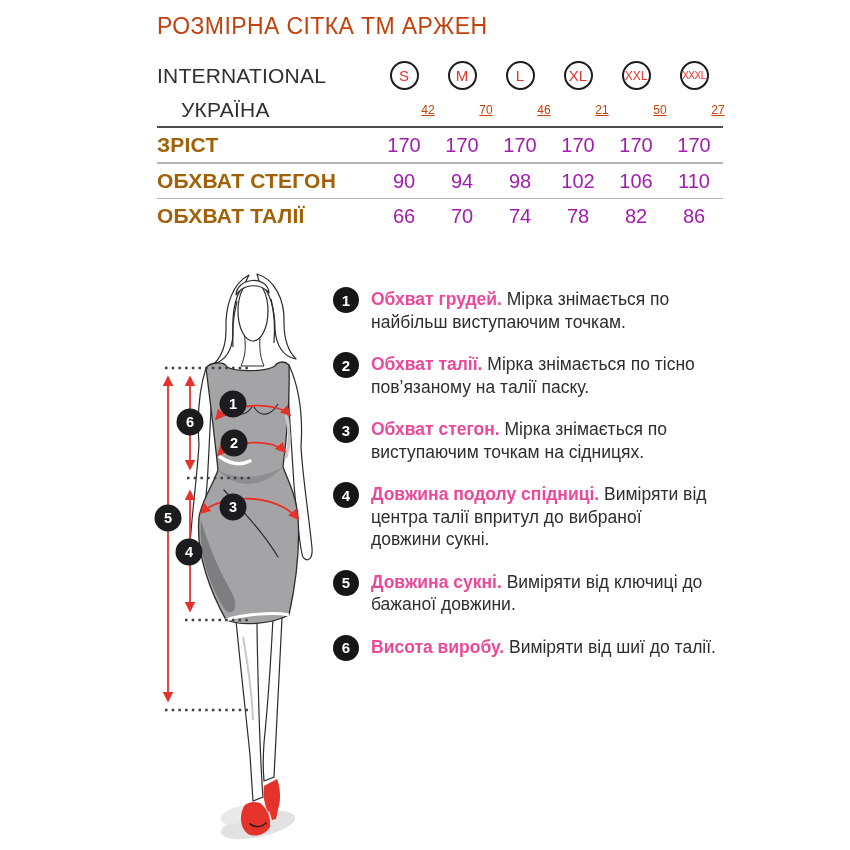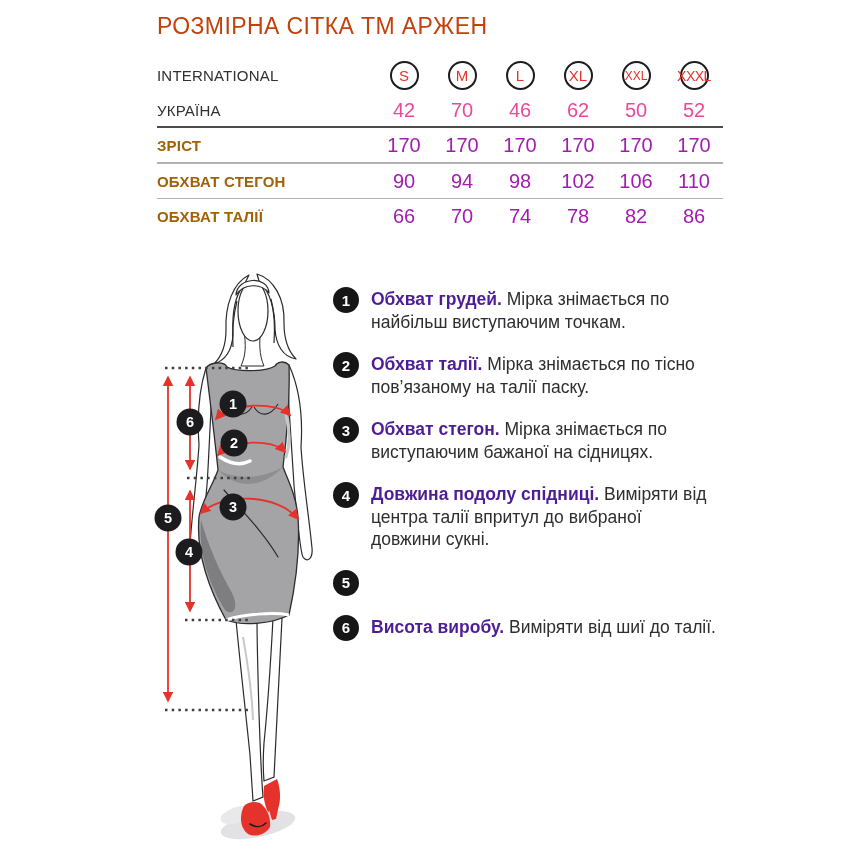--- a/index.html
+++ b/index.html
@@ -9,49 +9,49 @@
     -webkit-font-smoothing:antialiased;
   }
   .page-title{
     position:absolute;left:157px;top:13px;
     font-size:23px;font-weight:500;color:#c2410c;letter-spacing:.4px;
   }
   
   .size-table{position:absolute;left:157px;top:57px;width:566px;}
   .trow{display:grid;grid-template-columns:218px repeat(6,58px);align-items:center;}
   .row-intl{height:37px;}
-  .row-ua{height:32px;}
+  .row-ua{height:32px;margin-left:24px;}
   .row-data{height:34px;}
-  .tlabel{font-size:15px;color:#303030;letter-spacing:.2px;}
+  .tlabel{font-size:21px;color:#303030;letter-spacing:.2px;}
   .tlabel.strong{font-weight:700;color:#a16207;}
   .tcell{text-align:center;}
   .circ{
     width:29px;height:29px;border:2px solid #1d1d1d;border-radius:50%;
     margin:0 auto;display:flex;align-items:center;justify-content:center;
     color:#e5332c;font-size:15px;font-weight:500;box-sizing:border-box;
   }
   .row-intl .tcell:nth-child(6) .circ{font-size:12px;}
-  .row-intl .tcell:nth-child(7) .circ{font-size:14px;letter-spacing:-.5px;}
-  .ua-val{font-size:20px;color:#ec4899;}
+  .row-intl .tcell:nth-child(7) .circ{font-size:10px;letter-spacing:-.5px;}
+  .ua-val{font-size:12px;color:#c2410c;text-decoration:underline;}
   .gray-val{font-size:20px;color:#a21caf;}
   .div-dark{border-top:2px solid #4c4c4c;height:0;}
   .div-light{border-top:1px solid #b3b3b3;height:0;}
   
   .legend{
     position:absolute;left:333px;top:288px;width:390px;
     display:flex;flex-direction:column;gap:20px;
   }
   .legend-item{display:flex;gap:12px;align-items:flex-start;}
   .legend-badge{
     flex:0 0 26px;width:26px;height:26px;border-radius:50%;background:#161616;
     color:#fff;font-size:15px;font-weight:600;
     display:flex;align-items:center;justify-content:center;margin-top:-1px;
   }
   .legend-text{font-size:17.5px;line-height:22.5px;color:#2e2e2e;max-width:345px;}
-  .legend-text b{color:#4c1d95;font-weight:700;margin-top:16px;}
+  .legend-text b{color:#ec4899;font-weight:700;margin-top:16px;}
   
   .figure-wrap{position:absolute;left:140px;top:265px;width:210px;height:585px;}
 </style>
 </head>
 <body>
 
 <div class="page-title">РОЗМІРНА СІТКА ТМ АРЖЕН</div>
 
 <div class="size-table">
 
@@ -75,23 +75,23 @@
     <div class="tcell">
         <div class="circ">XXXL</div>
       </div>
   </div>
 
   <div class="trow row-ua">
     <div class="tlabel">УКРАЇНА</div>
     <div class="tcell ua-val">42</div>
     <div class="tcell ua-val">70</div>
     <div class="tcell ua-val">46</div>
-    <div class="tcell ua-val">62</div>
+    <div class="tcell ua-val">21</div>
     <div class="tcell ua-val">50</div>
-    <div class="tcell ua-val">52</div>
+    <div class="tcell ua-val">27</div>
   </div>
 
   <div class="div-dark"></div>
 
   <div class="trow row-data">
     <div class="tlabel strong">ЗРІСТ</div>
     <div class="tcell gray-val">170</div>
     <div class="tcell gray-val">170</div>
     <div class="tcell gray-val">170</div>
     <div class="tcell gray-val">170</div>
@@ -237,33 +237,36 @@
   <div class="legend-item">
     <div class="legend-badge">2</div>
     <div class="legend-text">
       <b>Обхват талії.</b> <span>Мірка знімається по тісно пов’язаному на талії паску.</span>
     </div>
   </div>
 
   <div class="legend-item">
     <div class="legend-badge">3</div>
     <div class="legend-text">
-      <b>Обхват стегон.</b> <span>Мірка знімається по виступаючим бажаної на сідницях.</span>
+      <b>Обхват стегон.</b> <span>Мірка знімається по виступаючим точкам на сідницях.</span>
     </div>
   </div>
 
   <div class="legend-item">
     <div class="legend-badge">4</div>
     <div class="legend-text">
       <b>Довжина подолу спідниці.</b> <span>Виміряти від центра талії впритул до вибраної довжини сукні.</span>
     </div>
   </div>
 
   <div class="legend-item">
     <div class="legend-badge">5</div>
+    <div class="legend-text">
+      <b>Довжина сукні.</b> <span>Виміряти від ключиці до бажаної довжини.</span>
+    </div>
   </div>
 
   <div class="legend-item">
     <div class="legend-badge">6</div>
     <div class="legend-text">
       <b>Висота виробу.</b> <span>Виміряти від шиї до талії.</span>
     </div>
   </div>
 
 </div>

